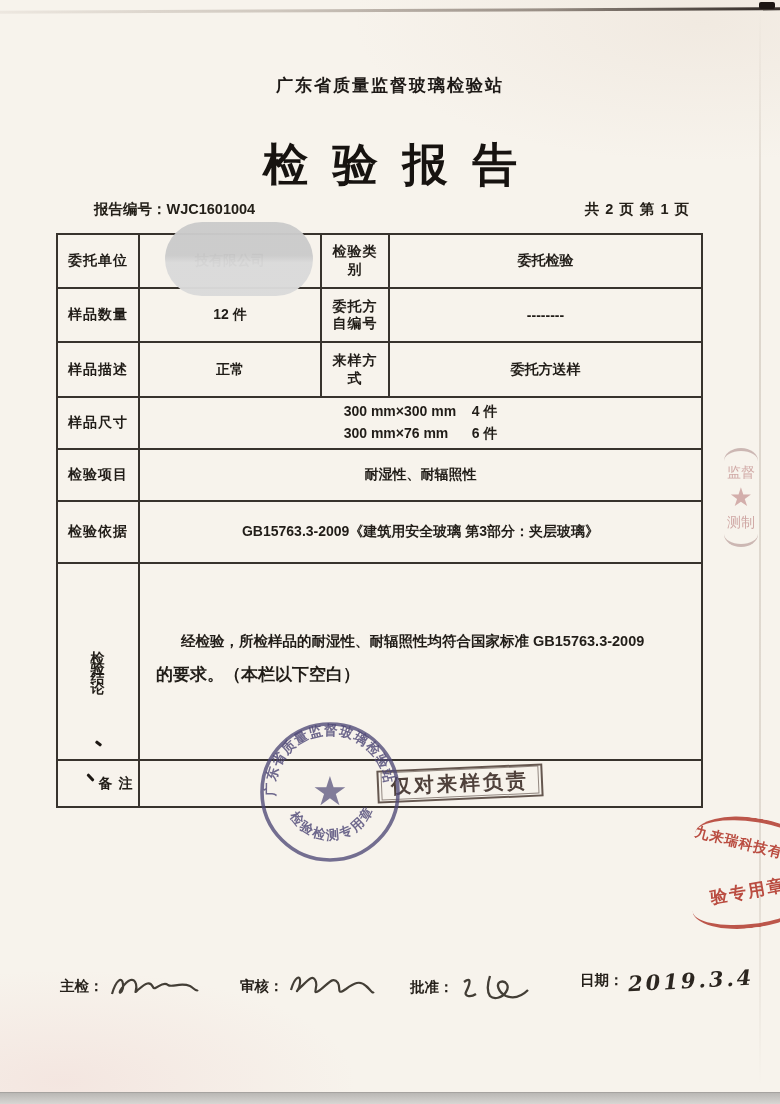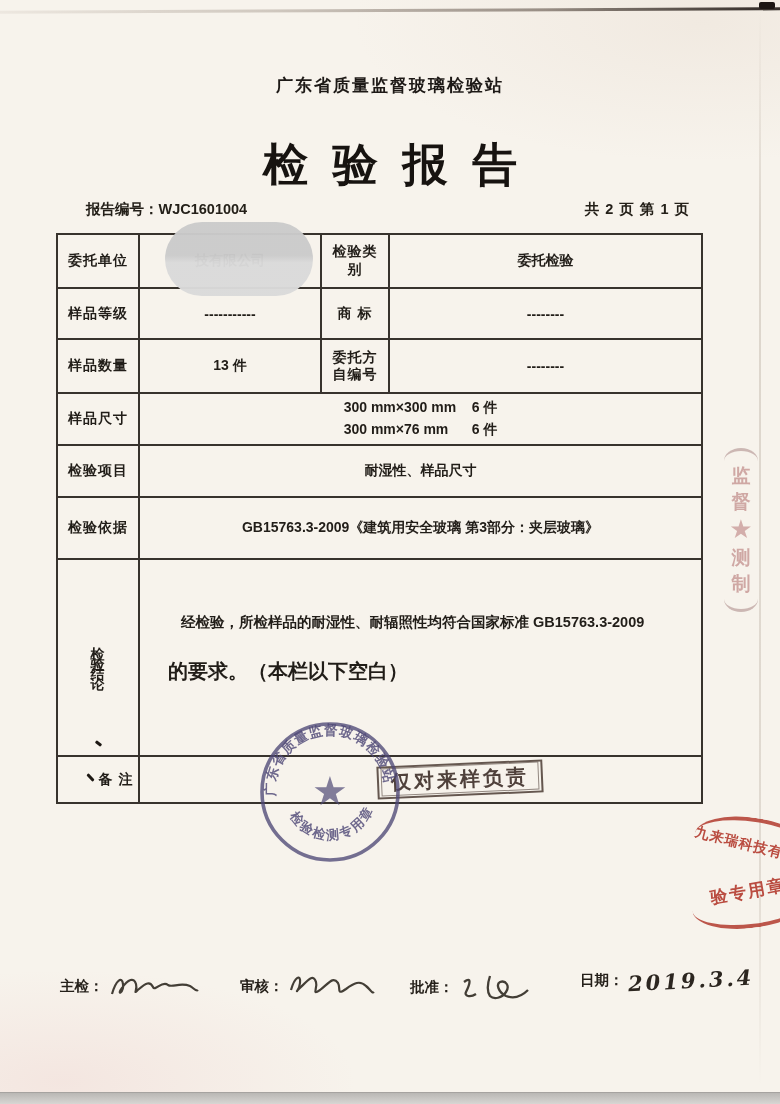--- a/index.html
+++ b/index.html
@@ -24,21 +24,21 @@
   .scan-top-blob{position:absolute;top:2px;right:5px;width:16px;height:7px;background:#1c1613;border-radius:2px;}
   .scan-right-edge{position:absolute;top:10px;bottom:18px;right:19px;width:2px;background:linear-gradient(to bottom, rgba(160,145,130,.0), rgba(160,145,130,.30) 20%, rgba(160,145,130,.25) 80%, rgba(160,145,130,0));}
   .scan-bottom-strip{position:absolute;left:0;right:0;bottom:0;height:11px;
     background:linear-gradient(to bottom,#b9b7b4,#d8d6d3);border-top:1px solid #a6a3a0;}
   
   .org-name{position:absolute;top:74px;left:0;width:100%;text-align:center;
     font-size:17px;font-weight:bold;letter-spacing:2px;color:#1d1916;}
   .doc-title{position:absolute;top:104px;left:0;width:100%;text-align:center;
     font-size:45px;font-weight:bold;letter-spacing:.55em;text-indent:.55em;color:#171310;margin-top:31px;}
   .meta-line{position:absolute;top:200px;left:0;width:100%;font-size:14.5px;font-weight:bold;color:#242019;}
-  .report-no{position:absolute;left:86px;top:0;white-space:nowrap;}
+  .report-no{position:absolute;left:94px;top:0;white-space:nowrap;}
   .page-count{position:absolute;right:90px;top:0;white-space:nowrap;letter-spacing:1px;}
   
   .tbl-wrap{position:absolute;left:56px;top:233px;width:736px;}
   table.report{border-collapse:collapse;width:645px;table-layout:fixed;
     font-size:14px;color:#211d18;}
   table.report td{border:2px solid #38332d;padding:2px 4px;text-align:center;vertical-align:middle;
     overflow:hidden;}
   td.lbl{font-weight:bold;letter-spacing:1px;}
   td.val{font-weight:bold;}
   td.left{text-align:left;padding-left:12px;}
@@ -46,39 +46,39 @@
   td.pre{white-space:pre-line;line-height:1.25;font-weight:bold;}
   tr.r1 td{height:48px;} tr.r2 td{height:54px;} tr.r3 td{height:45px;}
   tr.r4 td{height:47px;} tr.r5 td{height:48px;} tr.r6 td{height:49px;}
   tr.r7 td{height:46px;} tr.r8 td{height:46px;} tr.r9 td{height:56px;}
   tr.r10 td{height:191px;} tr.r11 td{height:41px;padding-left:40px;}
   .dim-line{white-space:pre;font-weight:bold;line-height:1.55;}
   .vert-label{writing-mode:vertical-lr;text-orientation:upright;letter-spacing:10px;
     font-weight:bold;margin:0 auto;display:inline-block;}
   .concl-cell{vertical-align:top;padding-top:14px;}
   .concl-p1{margin:0;text-indent:2em;text-align:left;font-size:14.5px;font-weight:bold;line-height:1.9;padding:0 8px;}
-  .concl-p2{margin:16px;text-align:left;font-size:20px;font-weight:bold;line-height:1.9;padding:0 8px;}
+  .concl-p2{margin:4px;text-align:left;font-size:17px;font-weight:bold;line-height:1.9;padding:0 8px;}
   
   .redaction{position:absolute;left:165px;top:222px;width:148px;height:74px;border-radius:42px;
     background:linear-gradient(to bottom,#cbcbcb 45%,#dadada 55%);opacity:.97;}
   
   .remark-stamp{display:inline-block;margin-left:42px;transform:rotate(-2.5deg);
     border:2.5px solid rgba(64,47,40,.8);padding:1px 2px;background:rgba(255,255,255,0);}
   .remark-stamp-inner{border:1px solid rgba(64,47,40,.55);padding:2px 9px;
     font-size:20px;font-weight:bold;letter-spacing:3px;color:rgba(56,40,34,.88);
     font-family:"Liberation Serif","DejaVu Serif",serif;}
   
   .round-stamp{position:absolute;left:258px;top:720px;width:144px;height:144px;filter:blur(.3px);}
   .round-stamp svg{width:100%;height:100%;}
   
   .side-stamp{position:absolute;right:22px;top:448px;width:34px;text-align:center;
     color:rgba(175,105,105,.55);filter:blur(.4px);}
   .side-stamp .bracket-top{height:10px;border-top:3px solid rgba(150,110,110,.45);border-radius:50% 50% 0 0/100% 100% 0 0;margin-bottom:2px;}
   .side-stamp .bracket-bot{height:10px;border-bottom:3px solid rgba(150,110,110,.45);border-radius:0 0 50% 50%/0 0 100% 100%;margin-top:2px;}
-  .side-stamp .ch{display:block;font-size:19px;font-weight:bold;line-height:1.35;}
+  .side-stamp .ch{display:block;font-size:14px;font-weight:normal;line-height:1.35;}
   .side-stamp .star{display:block;font-size:26px;line-height:1.2;color:rgba(175,105,105,.5);}
   
   .corner-stamp{position:absolute;right:0;top:812px;width:88px;height:122px;overflow:hidden;color:#b23a2e;}
   .corner-arc-top{position:absolute;top:6px;right:-34px;width:120px;height:46px;
     border-top:4px solid rgba(178,58,46,.85);border-radius:50%;transform:rotate(9deg);}
   .corner-arc-bot{position:absolute;bottom:6px;right:-30px;width:118px;height:44px;
     border-bottom:4px solid rgba(178,58,46,.85);border-radius:50%;transform:rotate(-7deg);}
   .corner-text1{position:absolute;top:22px;right:-4px;transform:rotate(14deg);
     font-size:14px;font-weight:bold;letter-spacing:1px;white-space:nowrap;color:rgba(178,58,46,.9);}
   .corner-text2{position:absolute;top:68px;right:-6px;transform:rotate(-10deg);
@@ -122,43 +122,43 @@
           <col style="width:68px">
           <col style="width:313px">
         </colgroup>
       <tbody>
           <tr class="r1">
         <td class="lbl">委托单位</td>
         <td class="val vright">技有限公司</td>
         <td class="lbl">检验类别</td>
         <td class="val">委托检验</td>
       </tr>
-      <tr class="r3">
-        <td class="lbl">样品等级</td>
-        <td class="val">-----------</td>
-        <td class="lbl">商 标</td>
-        <td class="val">--------</td>
-      </tr>
       <tr class="r5">
         <td class="lbl">样品数量</td>
-        <td class="val">13 件</td>
+        <td class="val">12 件</td>
         <td class="lbl pre">委托方
 自编号</td>
         <td class="val">--------</td>
       </tr>
+      <tr class="r6">
+        <td class="lbl">样品描述</td>
+        <td class="val">正常</td>
+        <td class="lbl">来样方式</td>
+        <td class="val">委托方送样</td>
+      </tr>
       <tr class="r7">
         <td class="lbl">样品尺寸</td>
         <td class="left" colspan="3">
-          <div class="dim-line">300 mm×300 mm    6 件</div>
+          <div class="dim-line">300 mm×300 mm    4 件</div>
           <div class="dim-line">300 mm×76 mm      6 件</div>
         </td>
       </tr>
       <tr class="r8">
         <td class="lbl">检验项目</td>
-        <td class="left val" colspan="3">耐湿性、样品尺寸</td>
+        <td class="left val" colspan="3">耐湿性、耐辐照性</td>
       </tr>
       <tr class="r9">
         <td class="lbl">检验依据</td>
         <td class="left val" colspan="3">GB15763.3-2009《建筑用安全玻璃 第3部分：夹层玻璃》</td>
       </tr>
       <tr class="r10">
         <td class="lbl">
           <span class="vert-label">检验结论</span>
         </td>
         <td class="concl-cell" colspan="3">

